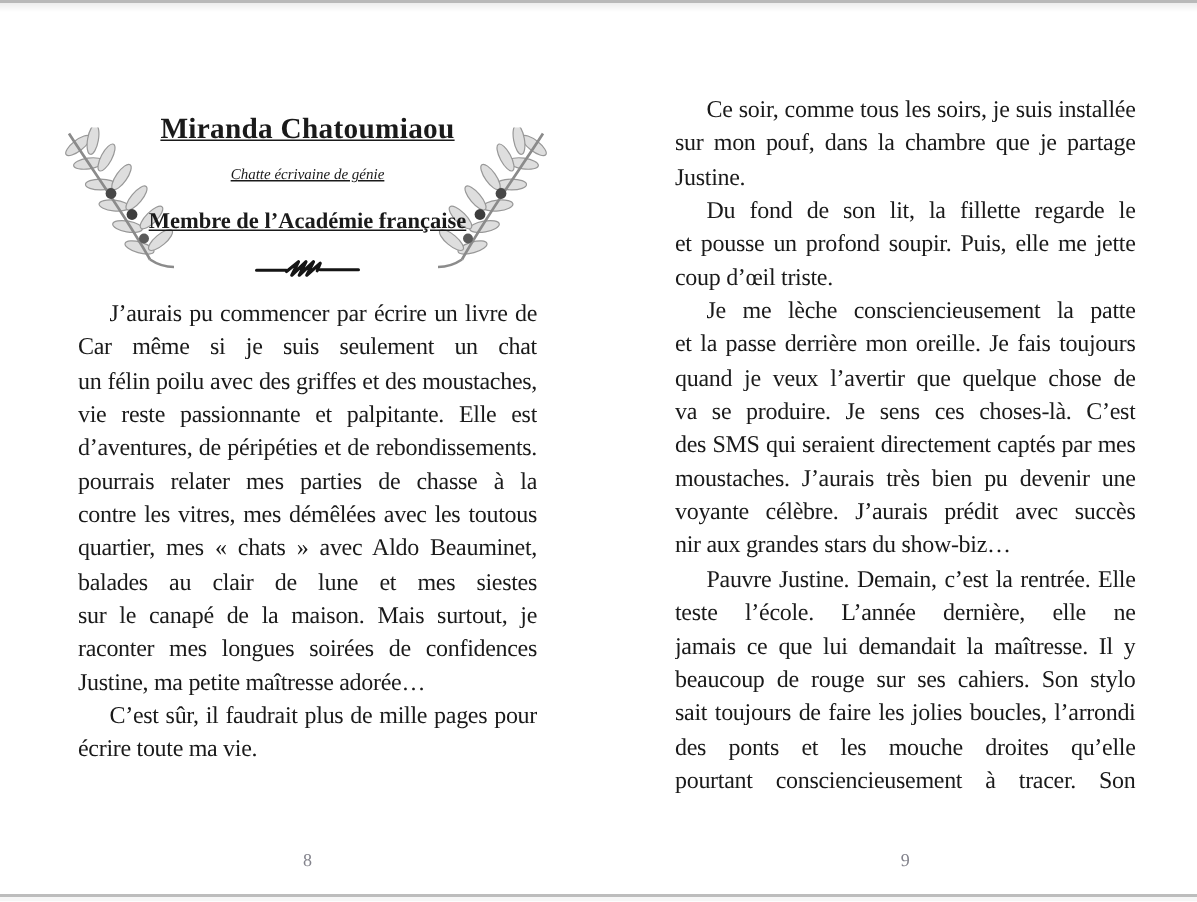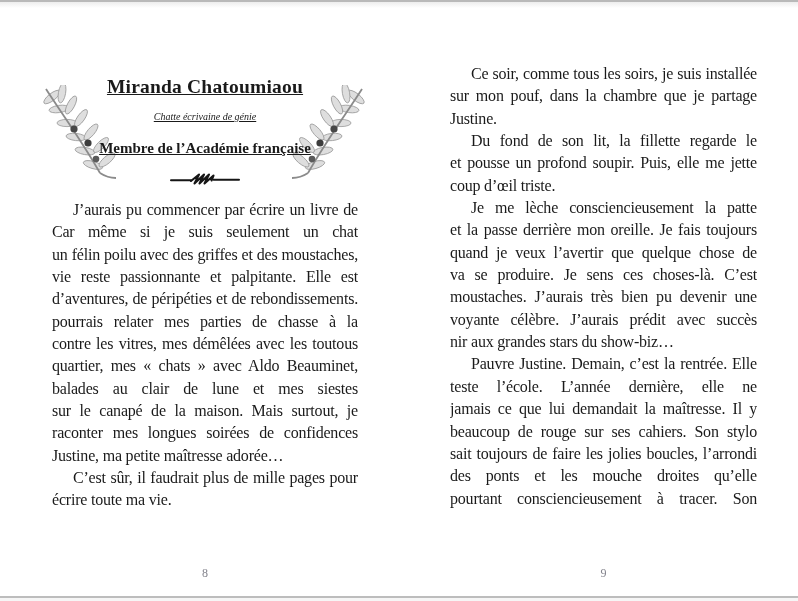--- a/index.html
+++ b/index.html
@@ -146,20 +146,21 @@
       <div class="line indent just">Ce soir, comme tous les soirs, je suis installée</div>
       <div class="line just">sur mon pouf, dans la chambre que je partage avec</div>
       <div class="line">Justine.</div>
       <div class="line indent just">Du fond de son lit, la fillette regarde le plafond</div>
       <div class="line just">et pousse un profond soupir. Puis, elle me jette un</div>
       <div class="line">coup d’œil triste.</div>
       <div class="line indent just">Je me lèche consciencieusement la patte gauche</div>
       <div class="line just">et la passe derrière mon oreille. Je fais toujours ça</div>
       <div class="line just">quand je veux l’avertir que quelque chose de bien</div>
       <div class="line just">va se produire. Je sens ces choses-là. C’est comme</div>
+      <div class="line just">des SMS qui seraient directement captés par mes</div>
       <div class="line just">moustaches. J’aurais très bien pu devenir une</div>
       <div class="line just">voyante célèbre. J’aurais prédit avec succès l’ave-</div>
       <div class="line">nir aux grandes stars du show-biz…</div>
       <div class="line indent just">Pauvre Justine. Demain, c’est la rentrée. Elle dé-</div>
       <div class="line just">teste l’école. L’année dernière, elle ne comprenait</div>
       <div class="line just">jamais ce que lui demandait la maîtresse. Il y avait</div>
       <div class="line just">beaucoup de rouge sur ses cahiers. Son stylo refu-</div>
       <div class="line just">sait toujours de faire les jolies boucles, l’arrondi</div>
       <div class="line just">des ponts et les mouche droites qu’elle s’appliquait</div>
       <div class="line just">pourtant consciencieusement à tracer. Son écriture,</div>

